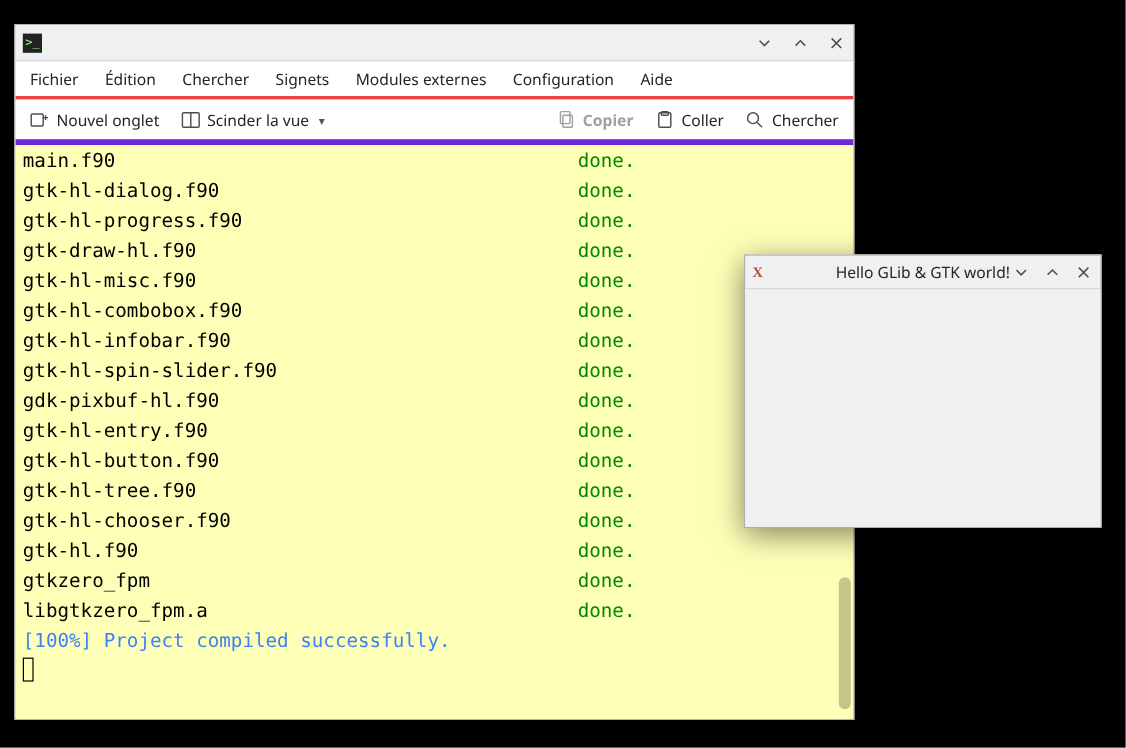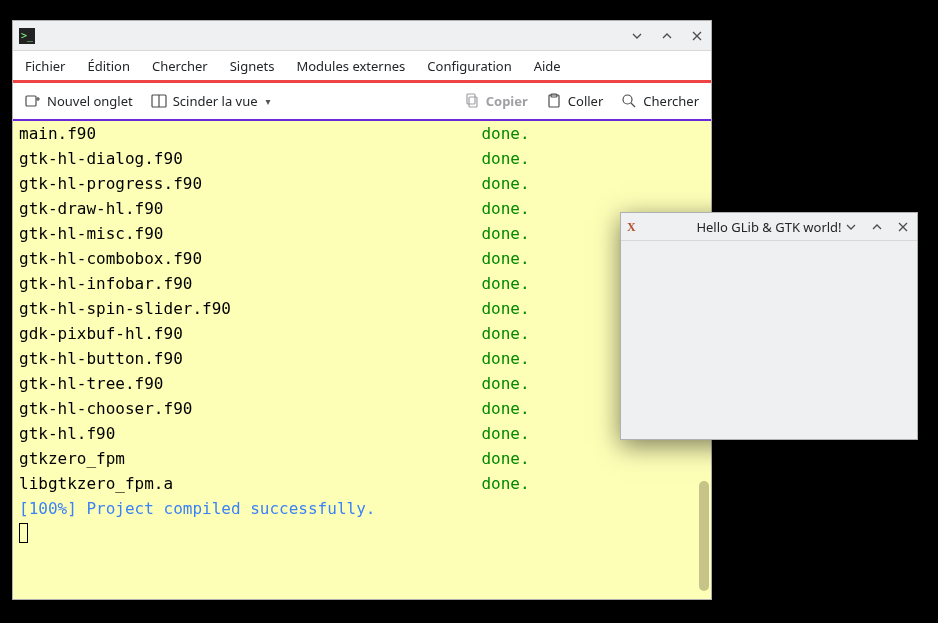--- a/index.html
+++ b/index.html
@@ -78,21 +78,21 @@
       align-items: center;
       padding: 0 12px;
       gap: 22px;
       font-size: 13px;
       color: #232629;
     }
     .menubar .menu-item { cursor: pointer; }
     .toolbar {
       height: 38px;
       background: #fff;
-      border-bottom: 2px solid #6d28d9;
+      border-bottom: 5px solid #6d28d9;
       display: flex;
       align-items: center;
       padding: 0 12px;
       gap: 18px;
       font-size: 13px;
       color: #232629;
     }
     .toolbar .tool-btn {
       display: flex;
       align-items: center;
@@ -264,20 +264,21 @@
     <div class="scrollbar"></div>
   <div class="line"><span>main.f90                                        </span><span class="done">done.</span></div>
       <div class="line"><span>gtk-hl-dialog.f90                               </span><span class="done">done.</span></div>
       <div class="line"><span>gtk-hl-progress.f90                             </span><span class="done">done.</span></div>
       <div class="line"><span>gtk-draw-hl.f90                                 </span><span class="done">done.</span></div>
       <div class="line"><span>gtk-hl-misc.f90                                 </span><span class="done">done.</span></div>
       <div class="line"><span>gtk-hl-combobox.f90                             </span><span class="done">done.</span></div>
       <div class="line"><span>gtk-hl-infobar.f90                              </span><span class="done">done.</span></div>
       <div class="line"><span>gtk-hl-spin-slider.f90                          </span><span class="done">done.</span></div>
       <div class="line"><span>gdk-pixbuf-hl.f90                               </span><span class="done">done.</span></div>
+      <div class="line"><span>gtk-hl-entry.f90                                </span><span class="done">done.</span></div>
       <div class="line"><span>gtk-hl-button.f90                               </span><span class="done">done.</span></div>
       <div class="line"><span>gtk-hl-tree.f90                                 </span><span class="done">done.</span></div>
       <div class="line"><span>gtk-hl-chooser.f90                              </span><span class="done">done.</span></div>
       <div class="line"><span>gtk-hl.f90                                      </span><span class="done">done.</span></div>
       <div class="line"><span>gtkzero_fpm                                     </span><span class="done">done.</span></div>
       <div class="line"><span>libgtkzero_fpm.a                                </span><span class="done">done.</span></div>
       <div class="line progress">[100%] Project compiled successfully.</div>
       <div class="line"><span class="cursor"></span></div>
     </div>
 </div>

